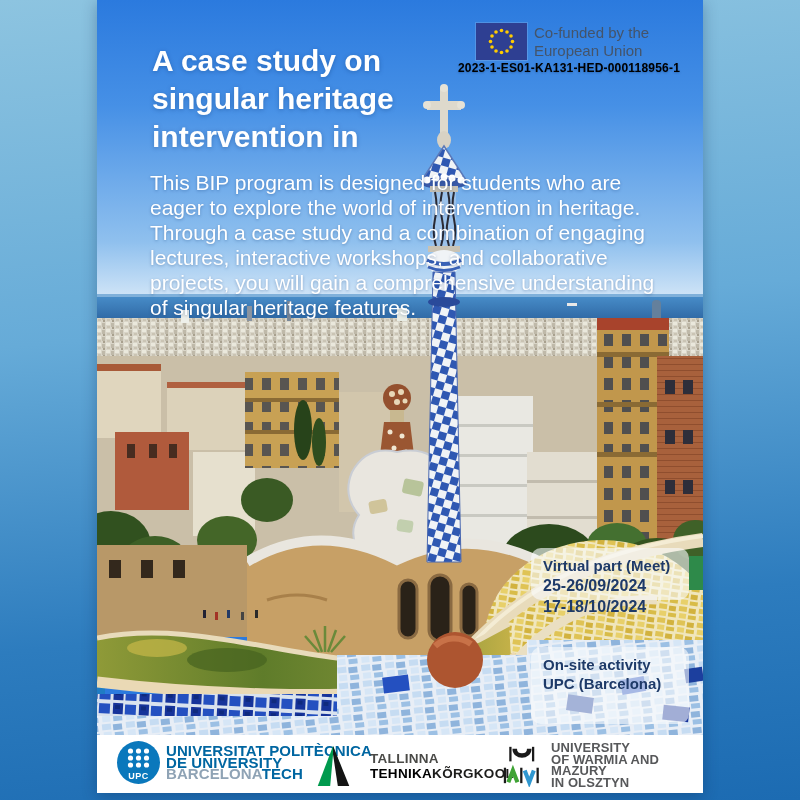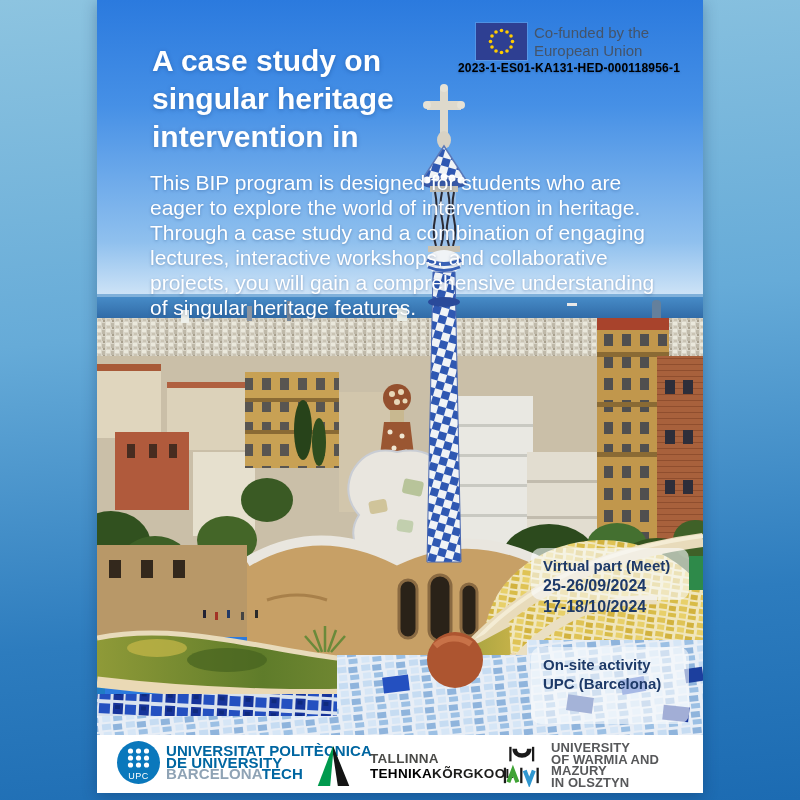--- a/index.html
+++ b/index.html
@@ -44,21 +44,21 @@
   .sched2 .dt{margin-top:4px;}
 
   
   .footer{
     position:absolute;left:0;top:735px;width:606px;height:58px;background:#ffffff;
   }
   .logo{position:absolute;display:flex;align-items:center;}
   .logo-upc{left:20px;top:6px;}
   .upc-mark{position:relative;width:43px;height:43px;border-radius:50%;background:#0a78bc;flex:0 0 auto;}
   .upc-mark svg{position:absolute;left:0;top:0;}
-  .upc-acronym{position:absolute;left:0;bottom:3px;width:100%;text-align:center;color:#fff;font-size:9px;font-weight:normal;letter-spacing:.5px;}
+  .upc-acronym{position:absolute;left:0;bottom:3px;width:100%;text-align:center;color:#fff;font-size:9px;font-weight:bold;letter-spacing:.5px;}
   .upc-text{margin-left:6px;font-size:15px;line-height:11.5px;font-weight:bold;color:#0066a1;letter-spacing:.1px;}
   .upc-muted{color:#8fa3b5;}
   .logo-tktk{left:220px;top:10px;}
   .tktk-text{margin-left:19px;font-size:13.5px;line-height:15px;color:#4a4a47;font-weight:600;letter-spacing:.3px;}
   .tktk-accent{color:#000000;font-weight:bold;}
   .tktk-rest{color:#1d1d1b;}
   .logo-uwm{left:405px;top:7px;}
   .uwm-text{margin-left:9px;font-size:13px;line-height:11.5px;font-weight:bold;color:#57585a;letter-spacing:.1px;}
 </style>
 </head>

